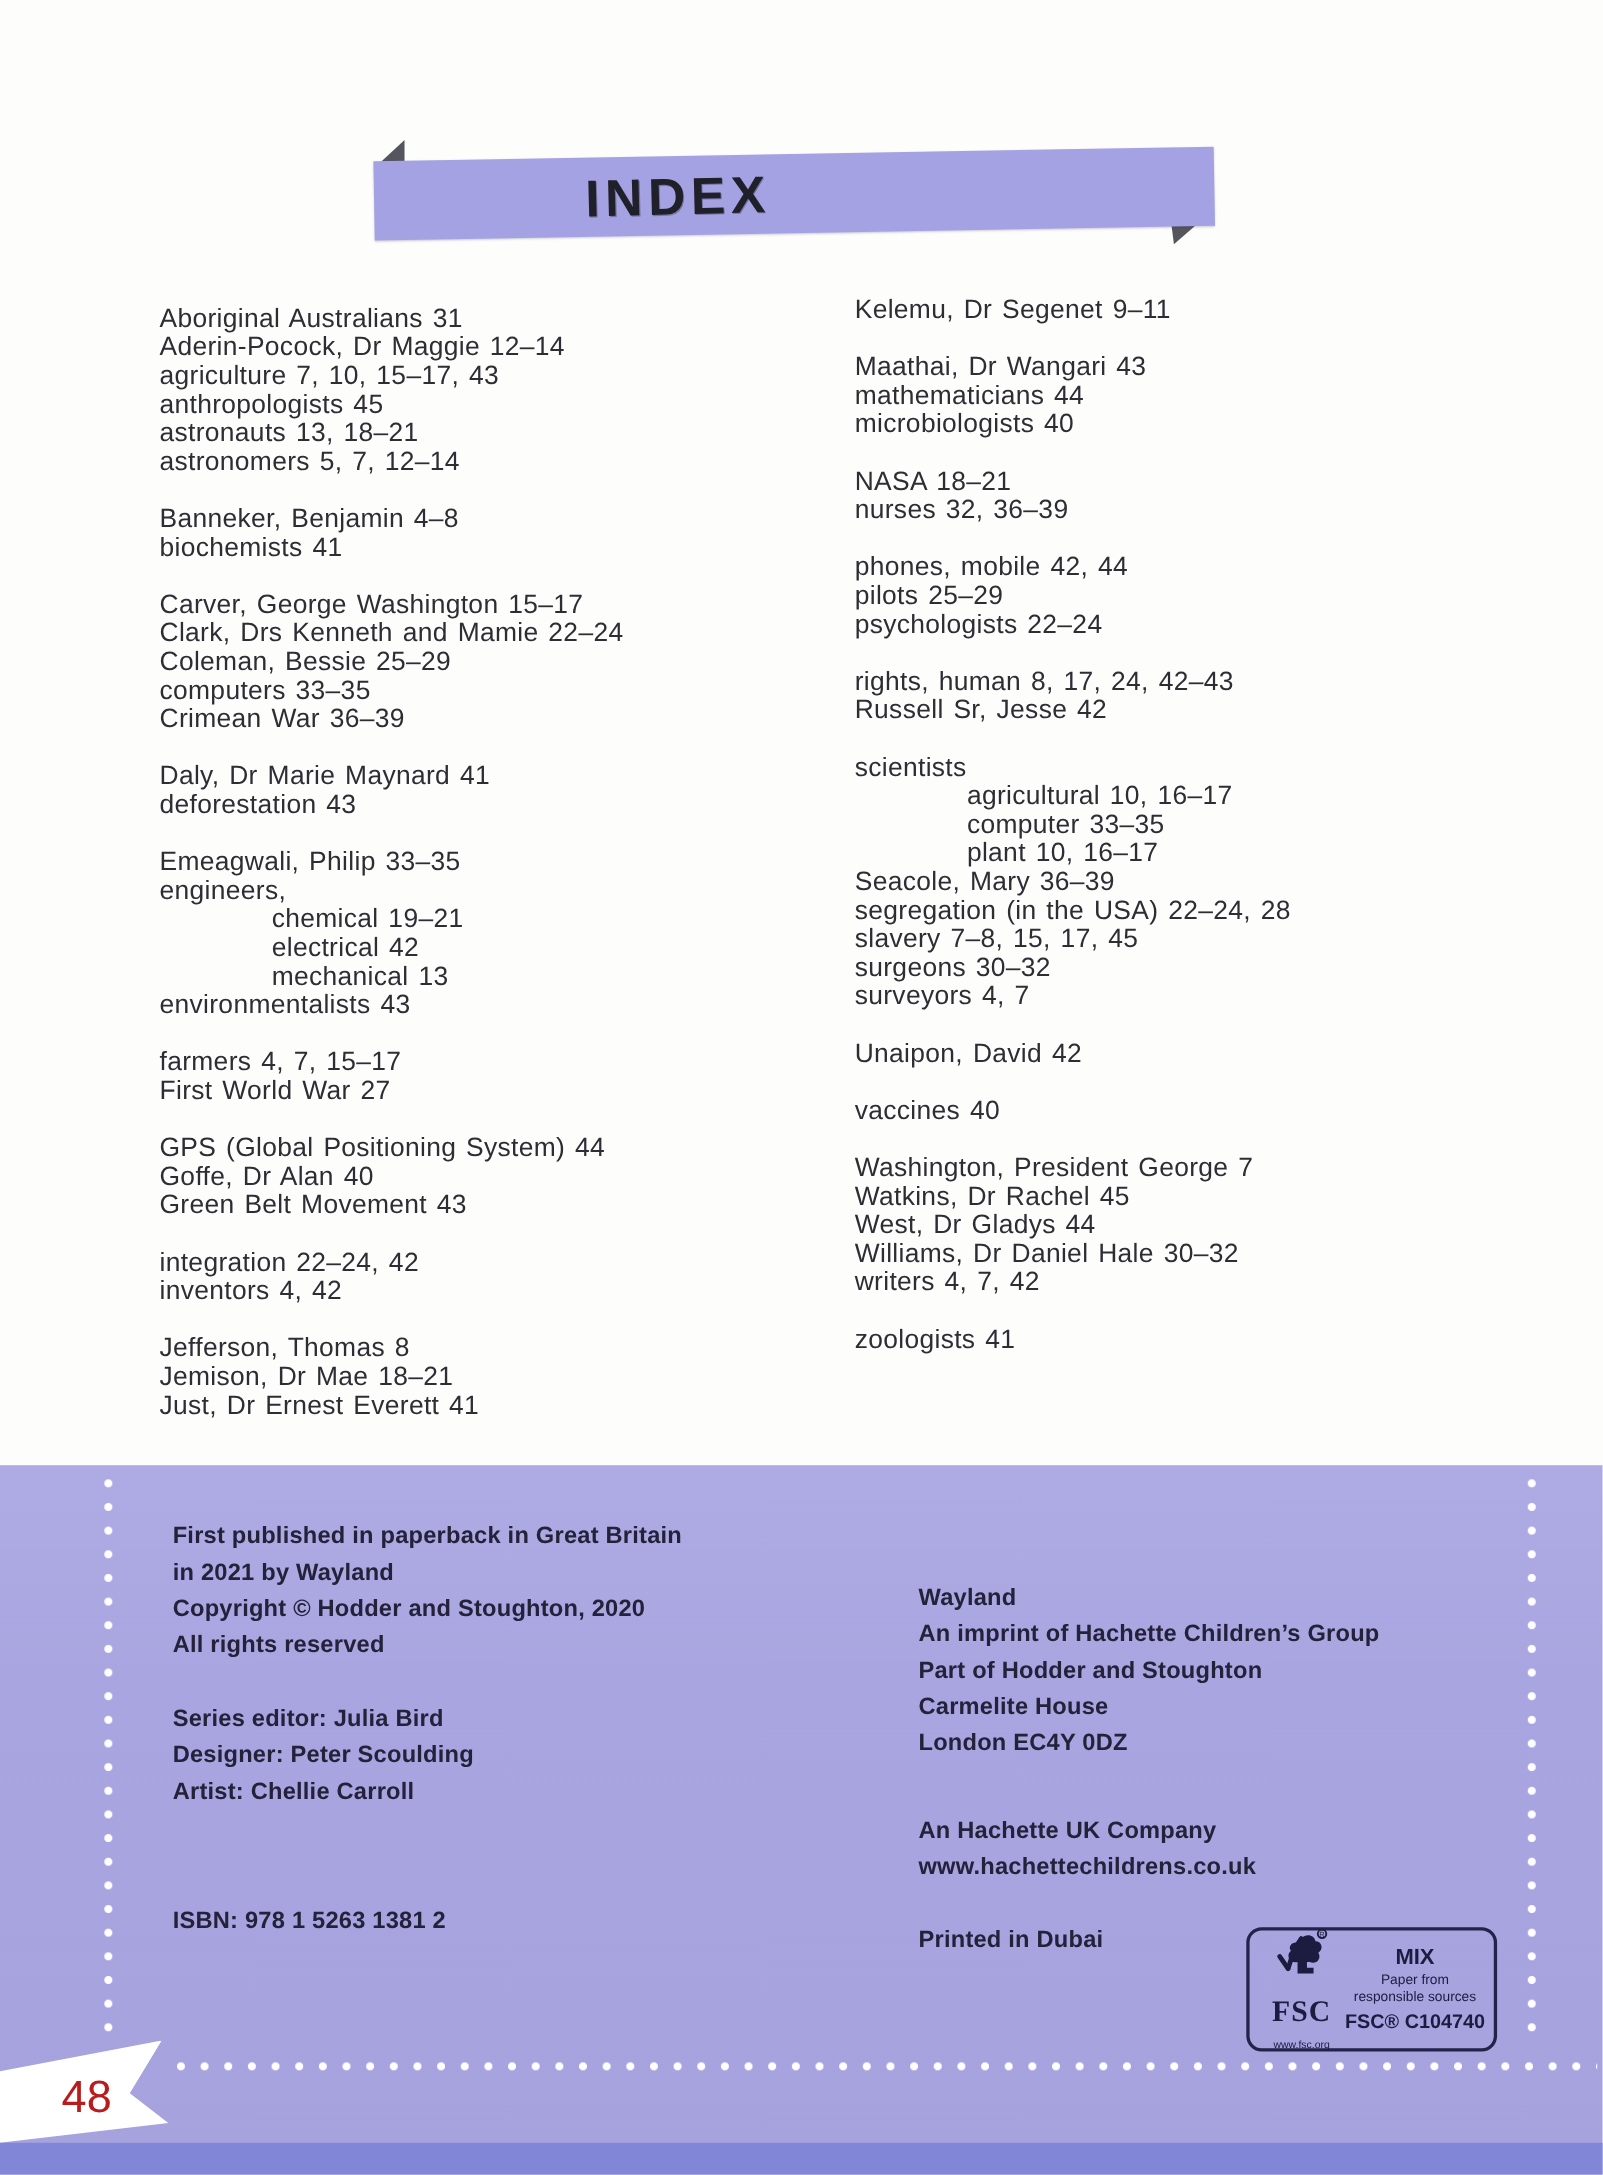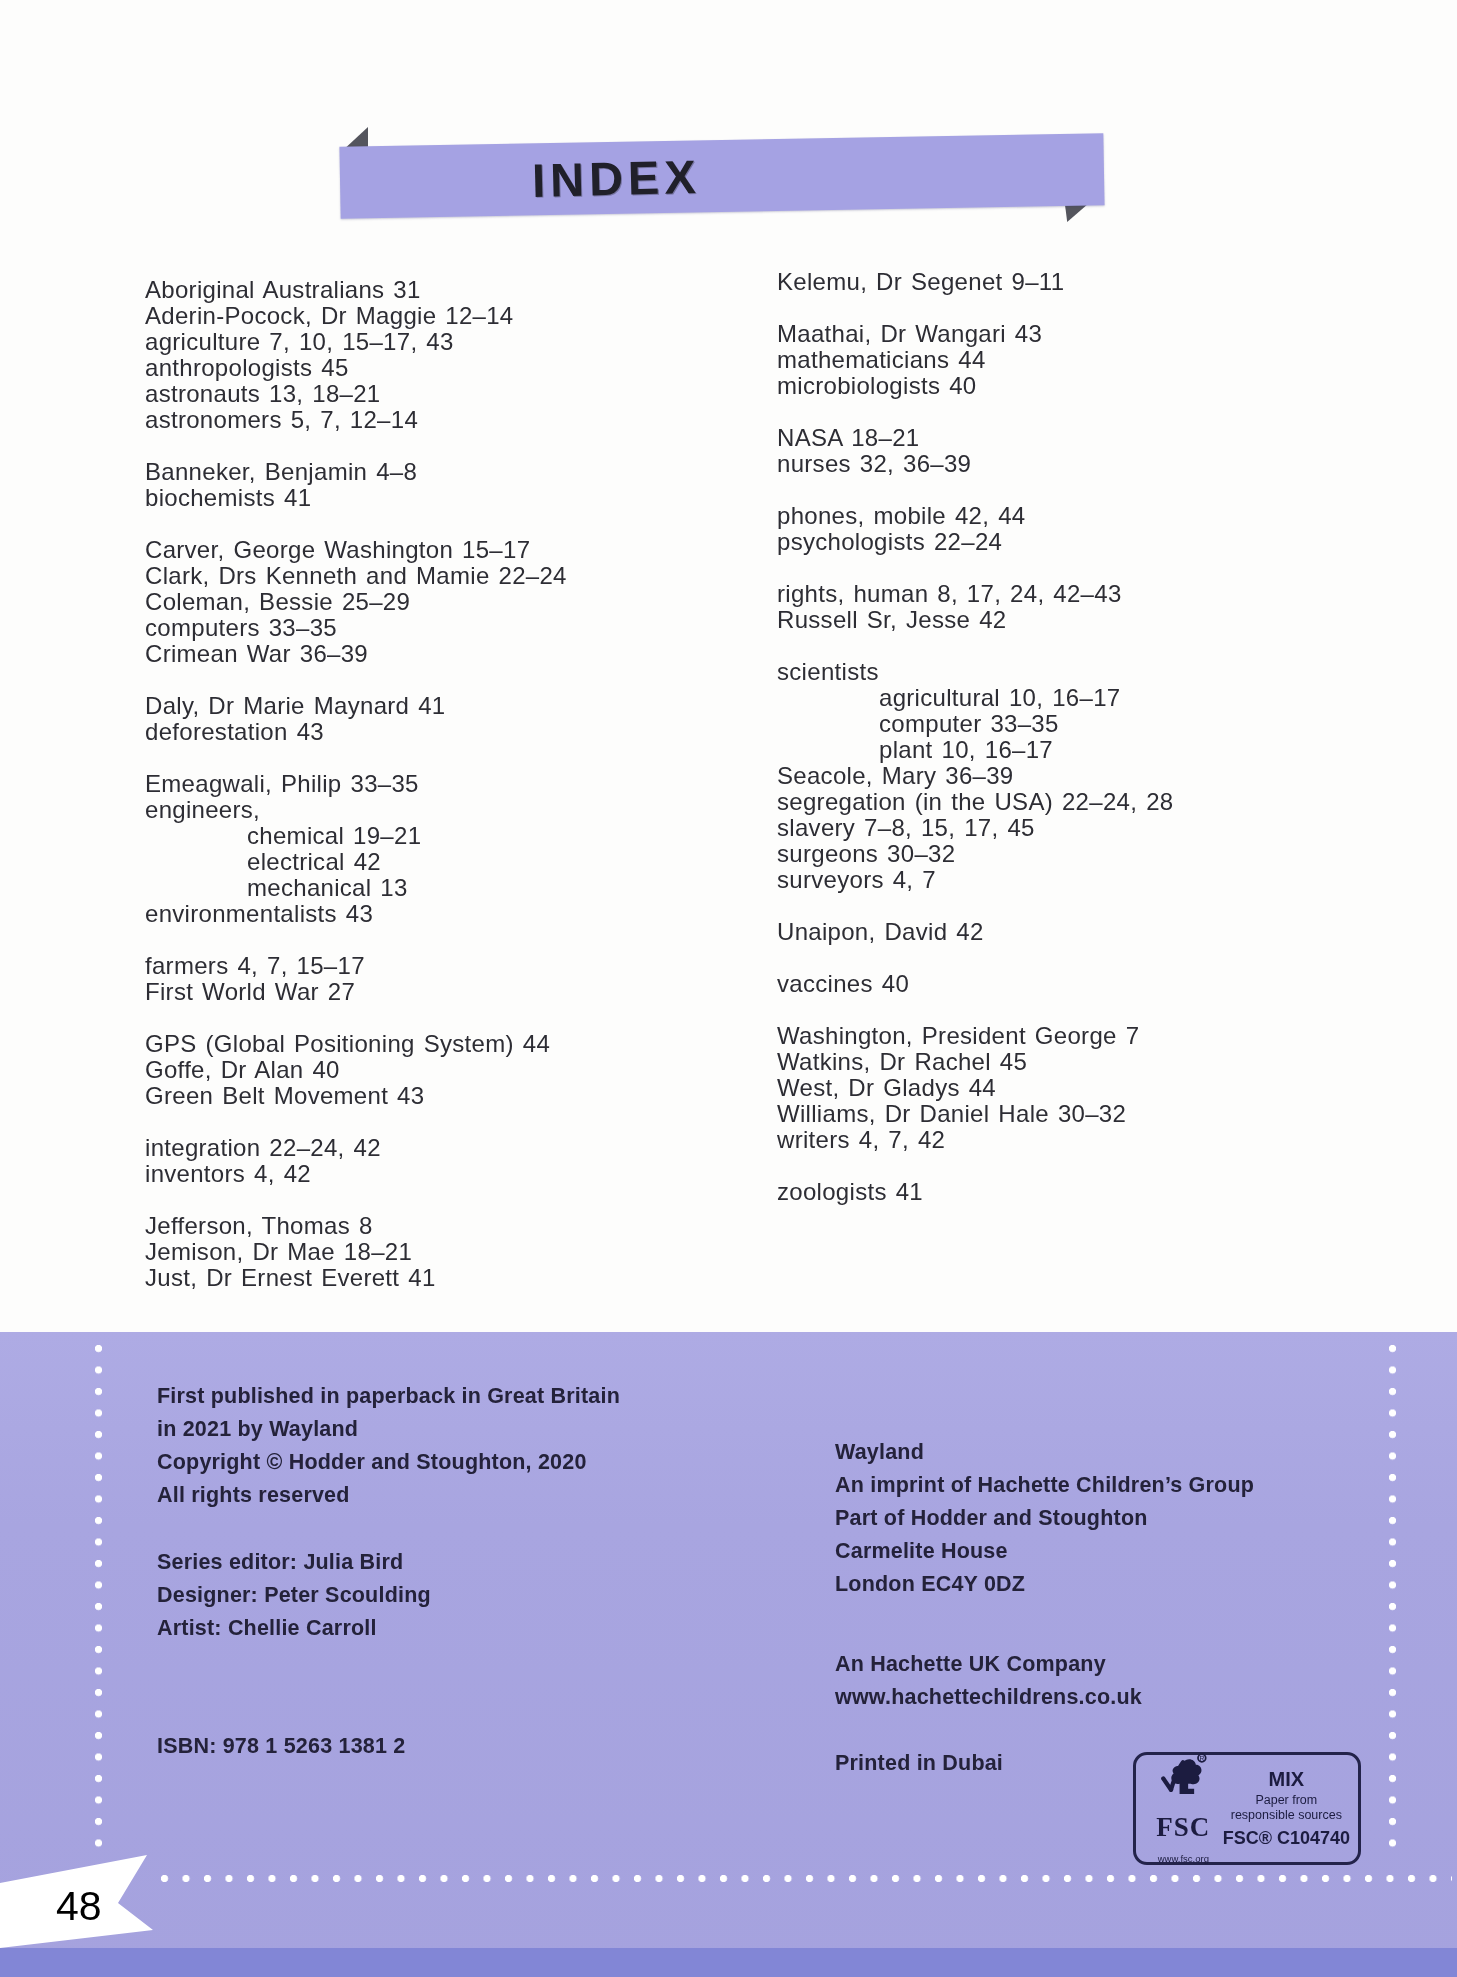--- a/index.html
+++ b/index.html
@@ -76,21 +76,21 @@
   #dots-bottom{left:160px;top:1874px;width:1292px;}
 
   
   .page-ribbon{
     position:absolute;left:0;top:1855px;width:155px;height:95px;
     background:#fff;
     clip-path:polygon(0 28px,147px 0,118px 48px,153px 75px,0 93px);
   }
   .page-number{
     position:absolute;left:56px;top:31px;
-    font-size:41px;color:#000000;line-height:1;
+    font-size:41px;color:#b91c1c;line-height:1;
   }
 
   
   .fsc-box{
     position:absolute;left:1133px;top:1752px;width:228px;height:113px;
     border:3px solid #23234a;border-radius:14px;
     display:flex;flex-direction:row;align-items:center;
     padding:4px 8px;box-sizing:border-box;color:#1c1c40;
   }
   .fsc-left{width:86px;display:flex;flex-direction:column;align-items:center;gap:12px;}
@@ -173,20 +173,21 @@
       <div class="idx-line">Maathai, Dr Wangari 43</div>
       <div class="idx-line">mathematicians 44</div>
       <div class="idx-line">microbiologists 40</div>
     </div>
     <div class="idx-group">
       <div class="idx-line">NASA 18–21</div>
       <div class="idx-line">nurses 32, 36–39</div>
     </div>
     <div class="idx-group">
       <div class="idx-line">phones, mobile 42, 44</div>
+      <div class="idx-line">pilots 25–29</div>
       <div class="idx-line">psychologists 22–24</div>
     </div>
     <div class="idx-group">
       <div class="idx-line">rights, human 8, 17, 24, 42–43</div>
       <div class="idx-line">Russell Sr, Jesse 42</div>
     </div>
     <div class="idx-group">
       <div class="idx-line">scientists</div>
       <div class="idx-line indent">agricultural 10, 16–17</div>
       <div class="idx-line indent">computer 33–35</div>

